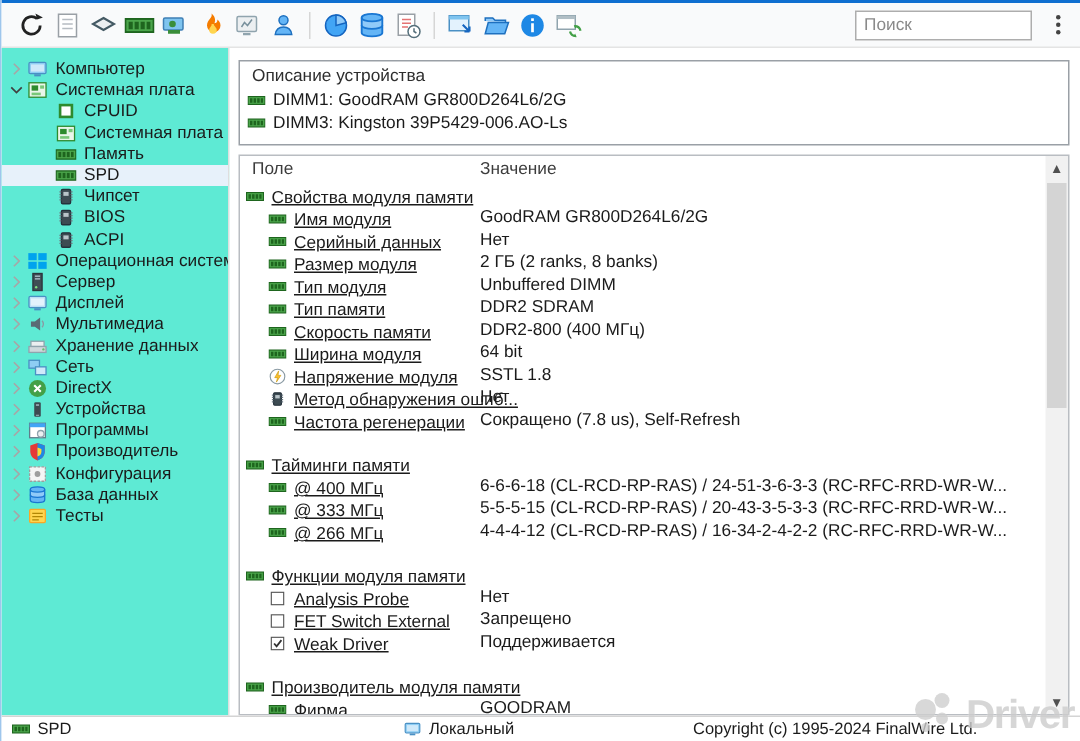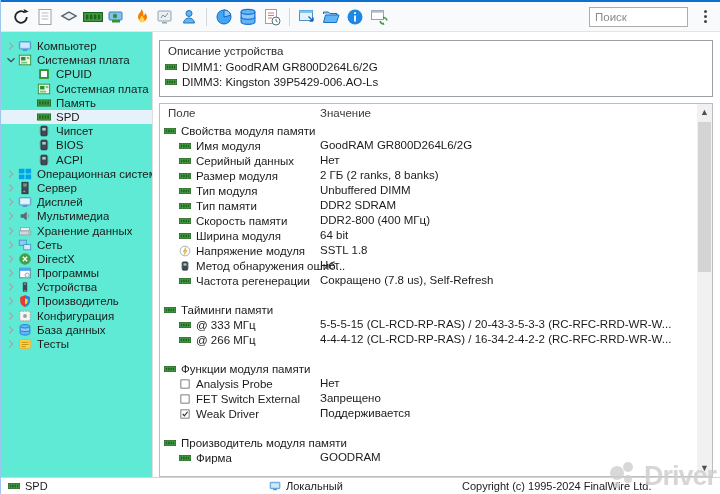--- a/index.html
+++ b/index.html
@@ -8,21 +8,21 @@
   .window { position:relative; width:720px; height:494px; overflow:hidden; background:#fff;
             border-left:1px solid #9ec6ec; }
   .top-accent { position:absolute; top:0; left:0; right:0; height:2px; background:#0f6fd0; z-index:5; }
 
   
   .toolbar { position:absolute; top:2px; left:0; right:0; height:30px; background:#f9fafb;
              border-bottom:1px solid #e4e4e4; display:flex; align-items:center; padding:0 8px; }
   .tb-btn { width:24px; height:26px; display:flex; align-items:center; justify-content:center; cursor:default; }
   .tb-sep { width:1px; height:18px; background:#d6d6d6; margin:0 5px; }
   .tb-spacer { flex:1; }
-  .searchbox { width:99px; height:20px; border:1px solid #adadad; background:#fff; margin-right:10px; display:flex; align-items:center; }
+  .searchbox { width:118px; height:20px; border:1px solid #adadad; background:#fff; margin-right:10px; display:flex; align-items:center; }
   .searchbox input { border:none; outline:none; width:100%; height:100%; padding:0 5px; font:inherit; color:#333; background:transparent; }
   .searchbox input::placeholder { color:#8a8a8a; }
   .kebab { width:14px; height:22px; display:flex; flex-direction:column; align-items:center; justify-content:center; gap:2px; }
   .kebab i { width:3px; height:3px; border-radius:50%; background:#444; }
 
   
   .icn { display:inline-block; flex:0 0 auto; }
   .icn svg { width:100%; height:100%; display:block; }
 
   
@@ -40,21 +40,21 @@
   .panel { position:absolute; border:1px solid #9aa0a6; background:#fff; overflow:hidden; }
   .device-panel { left:6px; top:8px; right:7px; height:57px; }
   .panel-h { padding:4px 0 2px 8px; color:#2e2e2e; }
   .dev-row { height:15px; display:flex; align-items:center; padding-left:5px; white-space:nowrap; }
   .dev-row .icn { width:12px; height:12px; margin-right:5px; }
 
   .detail-panel { left:6px; top:71px; right:7px; bottom:0; border-color:#b9bdc2; }
   .cols { position:relative; height:19px; line-height:19px; color:#3c3c3c; }
   .cols .c1 { position:absolute; left:8px; }
   .cols .c2 { position:absolute; left:160px; }
-  .drows { position:absolute; top:19px; left:0; right:15px; bottom:0; overflow:hidden; }
+  .drows { position:absolute; top:19px; left:0; right:15px; bottom:0; overflow:hidden;text-decoration:underline; }
   .drow { position:relative; height:15px; line-height:15px; white-space:nowrap; }
   .drow .icn { width:12px; height:12px; position:relative; top:2px; margin-right:5px; }
   .drow.sect { padding-left:4px; }
   .drow.item { padding-left:19px; }
   .dgap { height:14px; }
   .dval { position:absolute; left:160px; top:0; }
 
   
   .vscroll { position:absolute; top:0; right:0; bottom:0; width:15px; background:#f1f1f1; }
   .varrow { position:absolute; left:0; width:15px; height:16px; display:flex; align-items:center; justify-content:center; color:#505050; font-size:9px; }
@@ -421,39 +421,39 @@
             </svg>
           </span>
           <span class="tlabel">DirectX</span>
         </div>
         <div class="trow">
           <span class="tw"><svg viewBox="0 0 16 16">
               <path d="M6 4l4 4-4 4" stroke="#a6a6a6" fill="none" stroke-width="1.3"></path>
             </svg></span>
           <span class="icn" style="width:14px;height:14px">
             <svg viewBox="0 0 16 16">
+              <rect x="5.5" y="2.5" width="5" height="11" rx="1" fill="#3d4b52"></rect>
+              <rect x="6.8" y="4" width="2.4" height="1.2" fill="#9fb1ba"></rect>
+              <rect x="6.8" y="12" width="2.4" height="0.8" fill="#9fb1ba"></rect>
+            </svg>
+          </span>
+          <span class="tlabel">Устройства</span>
+        </div>
+        <div class="trow">
+          <span class="tw"><svg viewBox="0 0 16 16">
+              <path d="M6 4l4 4-4 4" stroke="#a6a6a6" fill="none" stroke-width="1.3"></path>
+            </svg></span>
+          <span class="icn" style="width:14px;height:14px">
+            <svg viewBox="0 0 16 16">
               <rect x="2" y="2.5" width="12" height="11" fill="#fff" stroke="#607d8b"></rect>
               <rect x="2" y="2.5" width="12" height="3" fill="#42a5f5"></rect>
               <circle cx="10.5" cy="10.5" r="2.5" fill="#eceff1" stroke="#90a4ae"></circle>
             </svg>
           </span>
           <span class="tlabel">Программы</span>
-        </div>
-        <div class="trow">
-          <span class="tw"><svg viewBox="0 0 16 16">
-              <path d="M6 4l4 4-4 4" stroke="#a6a6a6" fill="none" stroke-width="1.3"></path>
-            </svg></span>
-          <span class="icn" style="width:14px;height:14px">
-            <svg viewBox="0 0 16 16">
-              <rect x="5.5" y="2.5" width="5" height="11" rx="1" fill="#3d4b52"></rect>
-              <rect x="6.8" y="4" width="2.4" height="1.2" fill="#9fb1ba"></rect>
-              <rect x="6.8" y="12" width="2.4" height="0.8" fill="#9fb1ba"></rect>
-            </svg>
-          </span>
-          <span class="tlabel">Устройства</span>
         </div>
         <div class="trow">
           <span class="tw"><svg viewBox="0 0 16 16">
               <path d="M6 4l4 4-4 4" stroke="#a6a6a6" fill="none" stroke-width="1.3"></path>
             </svg></span>
           <span class="icn" style="width:14px;height:14px">
             <svg viewBox="0 0 16 16">
               <path d="M8 1.5l5.5 2v4.5c0 3.4-2.4 5.8-5.5 6.8-3.1-1-5.5-3.4-5.5-6.8V3.5z" fill="#e53935"></path>
               <path d="M8 1.5l5.5 2v4.5c0 3.4-2.4 5.8-5.5 6.8z" fill="#1e88e5"></path>
               <path d="M8 5l3 1v2.2c0 1.7-1.2 3-3 3.6z" fill="#fdd835"></path>
@@ -610,20 +610,27 @@
                   <rect x="11.8" y="6" width="2" height="4" fill="#1e651e"></rect>
                 </svg></span><span class="dfield">Частота регенерации</span><span class="dval">Сокращено (7.8 us), Self-Refresh</span></div>
             <div class="dgap"></div>
             <div class="drow sect"><span class="icn" style="width:12px;height:12px"><svg viewBox="0 0 16 16">
                   <rect x="0.5" y="4.5" width="15" height="7" fill="#4ca64c" stroke="#1e651e"></rect>
                   <rect x="2.2" y="6" width="2.2" height="4" fill="#1e651e"></rect>
                   <rect x="5.4" y="6" width="2.2" height="4" fill="#1e651e"></rect>
                   <rect x="8.6" y="6" width="2.2" height="4" fill="#1e651e"></rect>
                   <rect x="11.8" y="6" width="2" height="4" fill="#1e651e"></rect>
                 </svg></span><span class="dfield">Тайминги памяти</span></div>
+            <div class="drow item"><span class="icn" style="width:12px;height:12px"><svg viewBox="0 0 16 16">
+                  <rect x="0.5" y="4.5" width="15" height="7" fill="#4ca64c" stroke="#1e651e"></rect>
+                  <rect x="2.2" y="6" width="2.2" height="4" fill="#1e651e"></rect>
+                  <rect x="5.4" y="6" width="2.2" height="4" fill="#1e651e"></rect>
+                  <rect x="8.6" y="6" width="2.2" height="4" fill="#1e651e"></rect>
+                  <rect x="11.8" y="6" width="2" height="4" fill="#1e651e"></rect>
+                </svg></span><span class="dfield">@ 400 МГц</span><span class="dval">6-6-6-18  (CL-RCD-RP-RAS) / 24-51-3-6-3-3  (RC-RFC-RRD-WR-W...</span></div>
             <div class="drow item"><span class="icn" style="width:12px;height:12px"><svg viewBox="0 0 16 16">
                   <rect x="0.5" y="4.5" width="15" height="7" fill="#4ca64c" stroke="#1e651e"></rect>
                   <rect x="2.2" y="6" width="2.2" height="4" fill="#1e651e"></rect>
                   <rect x="5.4" y="6" width="2.2" height="4" fill="#1e651e"></rect>
                   <rect x="8.6" y="6" width="2.2" height="4" fill="#1e651e"></rect>
                   <rect x="11.8" y="6" width="2" height="4" fill="#1e651e"></rect>
                 </svg></span><span class="dfield">@ 333 МГц</span><span class="dval">5-5-5-15  (CL-RCD-RP-RAS) / 20-43-3-5-3-3  (RC-RFC-RRD-WR-W...</span></div>
             <div class="drow item"><span class="icn" style="width:12px;height:12px"><svg viewBox="0 0 16 16">
                   <rect x="0.5" y="4.5" width="15" height="7" fill="#4ca64c" stroke="#1e651e"></rect>
                   <rect x="2.2" y="6" width="2.2" height="4" fill="#1e651e"></rect>

